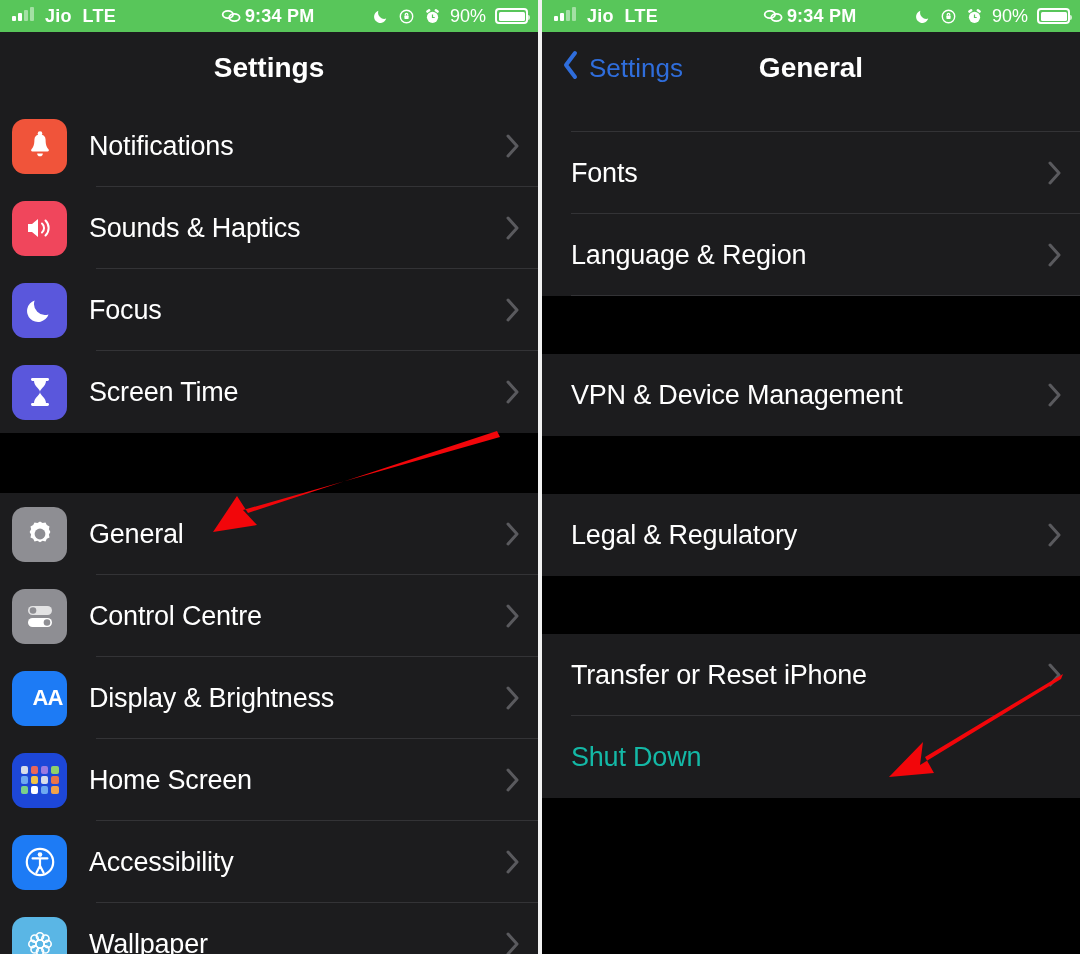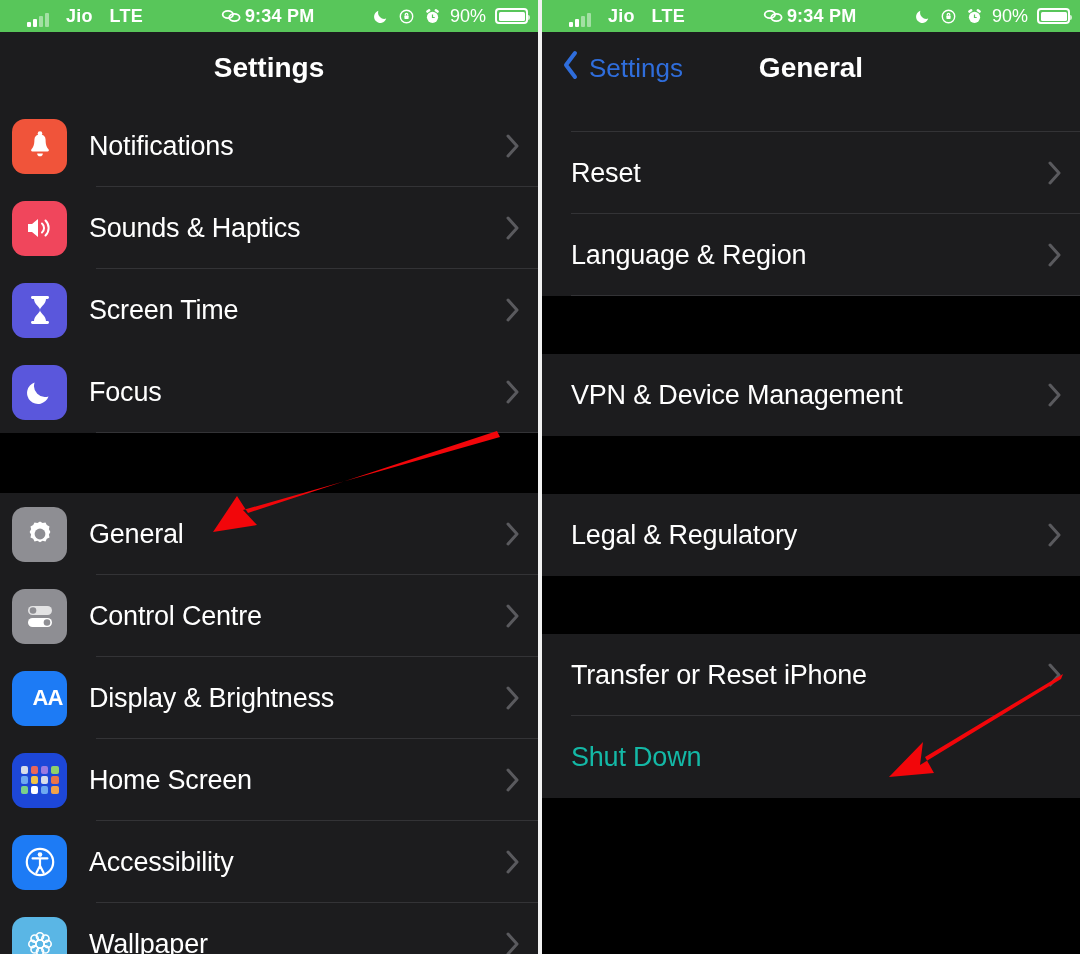--- a/index.html
+++ b/index.html
@@ -11,21 +11,21 @@
   .screens { display:flex; width:1080px; height:954px; }
   .panel { width:539px; height:954px; position:relative; background:#000; overflow:hidden; }
   .divider-v { width:4px; height:954px; background:#f2f2f2; }
 
   
   .statusbar {
     height:32px; background:#58c65a; color:#fff;
     display:flex; align-items:center;
     font-size:19px; font-weight:bold; position:relative;
   }
-  .sb-left { display:flex; align-items:flex-end; gap:17px; padding-left:27px; }
+  .sb-left { display:flex; align-items:flex-start; gap:11px; padding-left:12px; }
   .sb-mid { position:absolute; left:50%; transform:translateX(-52%);
             display:flex; align-items:center; gap:1px; }
   .sb-right { position:absolute; right:10px; display:flex; align-items:center; gap:9px; }
   .bars { display:flex; align-items:flex-end; gap:2px; height:15px; }
   .bars i { display:block; width:4px; background:#fff; border-radius:1px; }
   .bars i:nth-child(1){height:5px;}
   .bars i:nth-child(2){height:8px;}
   .bars i:nth-child(3){height:11px;opacity:.45;}
   .bars i:nth-child(4){height:14px;opacity:.45;}
   .carrier { font-size:18px; font-weight:bold; letter-spacing:.2px; }
@@ -170,49 +170,49 @@
         <div class="chev">
           <svg width="14" height="24" viewBox="0 0 14 24">
               <path d="M2 2l9 10-9 10" fill="none" stroke="#5a5a5e" stroke-width="3" stroke-linecap="round" stroke-linejoin="round"></path>
             </svg>
         </div>
         <div class="sep"></div>
       </div>
 
       <div class="row">
         <div class="ico" style="background:#5a57dc;">
+          <svg width="30" height="30" viewBox="0 0 30 30">
+              <path fill="#fff" d="M23.5 19.4A11 11 0 0 1 9.6 5.5 11 11 0 1 0 23.5 19.4z"></path>
+            </svg>
+        </div>
+        <div class="label">Focus</div>
+        <div class="chev">
+          <svg width="14" height="24" viewBox="0 0 14 24">
+              <path d="M2 2l9 10-9 10" fill="none" stroke="#5a5a5e" stroke-width="3" stroke-linecap="round" stroke-linejoin="round"></path>
+            </svg>
+        </div>
+        <div class="sep"></div>
+      </div>
+
+      <div class="row">
+        <div class="ico" style="background:#5a57dc;">
           <svg width="24" height="32" viewBox="0 0 24 32">
               <g fill="#fff">
                 <rect x="3" y="2" width="18" height="3" rx="1.4"></rect>
                 <rect x="3" y="27" width="18" height="3" rx="1.4"></rect>
                 <path d="M6 5h12c0 5-6 8-6 11S18 22 18 27H6c0-5 6-8 6-11S6 10 6 5z"></path>
               </g>
             </svg>
         </div>
         <div class="label">Screen Time</div>
         <div class="chev">
           <svg width="14" height="24" viewBox="0 0 14 24">
               <path d="M2 2l9 10-9 10" fill="none" stroke="#5a5a5e" stroke-width="3" stroke-linecap="round" stroke-linejoin="round"></path>
             </svg>
         </div>
-      </div>
-
-      <div class="row">
-        <div class="ico" style="background:#5a57dc;">
-          <svg width="30" height="30" viewBox="0 0 30 30">
-              <path fill="#fff" d="M23.5 19.4A11 11 0 0 1 9.6 5.5 11 11 0 1 0 23.5 19.4z"></path>
-            </svg>
-        </div>
-        <div class="label">Focus</div>
-        <div class="chev">
-          <svg width="14" height="24" viewBox="0 0 14 24">
-              <path d="M2 2l9 10-9 10" fill="none" stroke="#5a5a5e" stroke-width="3" stroke-linecap="round" stroke-linejoin="round"></path>
-            </svg>
-        </div>
-        <div class="sep"></div>
       </div>
     </div>
 
     <div class="gap" style="height:60px;"></div>
 
     <div class="list">
       <div class="row">
         <div class="ico" style="background:#8e8e93;">
           <svg width="34" height="34" viewBox="0 0 34 34">
               <path fill="#fff" d="M17 4.5l2.6 1.5 2.9-.6 1.3 2.7 2.7 1.3-.6 2.9 1.5 2.6-1.5 2.6.6 2.9-2.7 1.3-1.3 2.7-2.9-.6-2.6 1.5-2.6-1.5-2.9.6-1.3-2.7-2.7-1.3.6-2.9-1.5-2.6 1.5-2.6-.6-2.9 2.7-1.3 1.3-2.7 2.9.6z"></path>
@@ -404,21 +404,21 @@
       <div class="nav-title">General</div>
     </div>
 
     <div class="list">
       <div class="row plain" style="height:28px;align-items:flex-start;overflow:hidden;">
 
         <div class="sep"></div>
       </div>
 
       <div class="row plain">
-        <div class="label">Reset</div>
+        <div class="label">Fonts</div>
         <div class="chev">
           <svg width="14" height="24" viewBox="0 0 14 24">
               <path d="M2 2l9 10-9 10" fill="none" stroke="#5a5a5e" stroke-width="3" stroke-linecap="round" stroke-linejoin="round"></path>
             </svg>
         </div>
         <div class="sep"></div>
       </div>
 
       <div class="row plain">
         <div class="label">Language &amp; Region</div>

